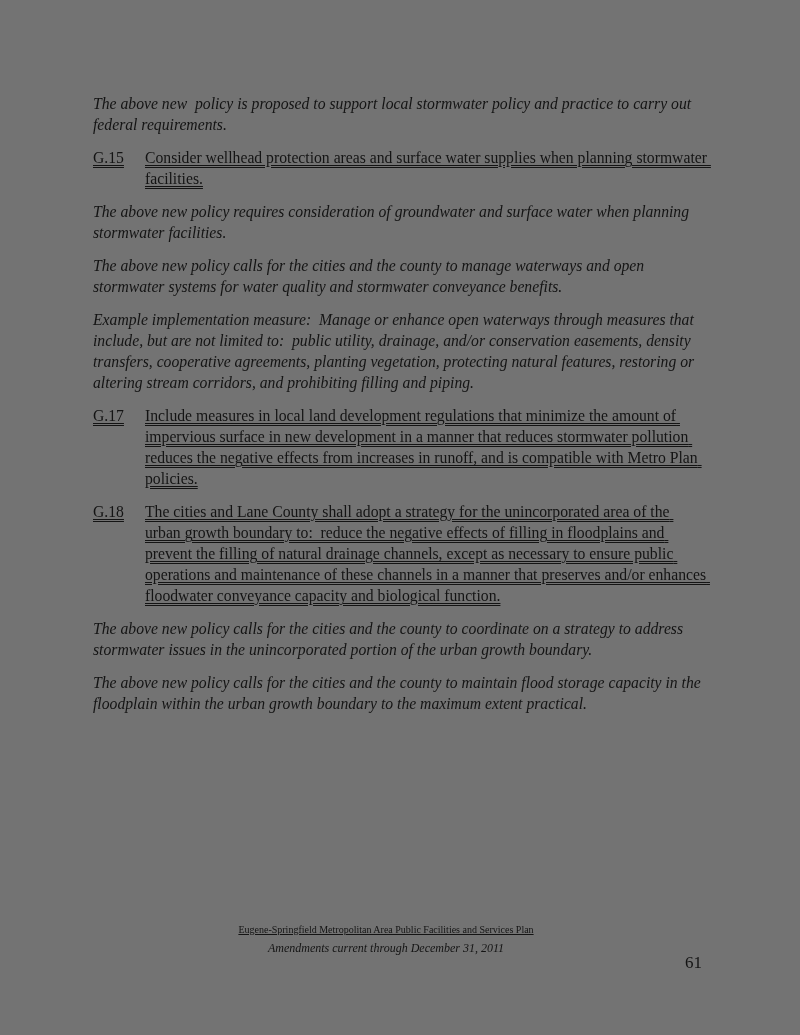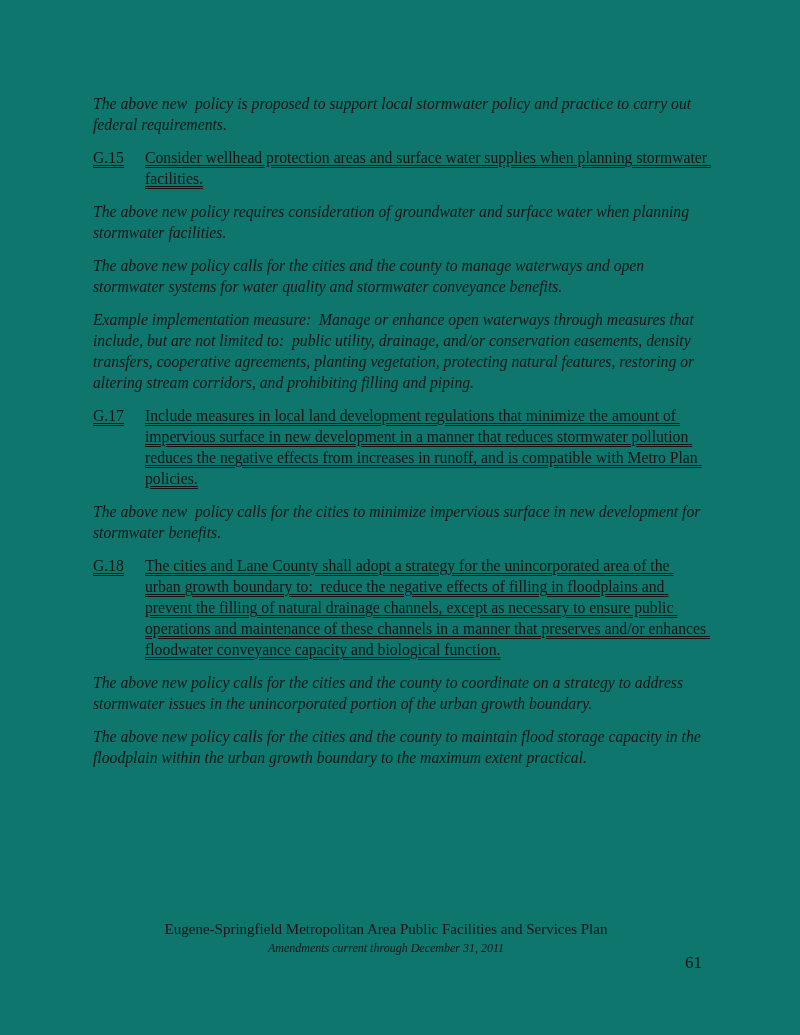--- a/index.html
+++ b/index.html
@@ -4,21 +4,21 @@
 <style>
   html, body {
     margin: 0;
     padding: 0;
     background: #ffffff;
   }
   .page {
     position: relative;
     width: 800px;
     height: 1035px;
-    background: #0f766e;
+    background: #737373;
     color: #141414;
     font-family: "Liberation Serif", "DejaVu Serif", serif;
     font-size: 15.7px;
     line-height: 21px;
     overflow: hidden;
   }
   .content {
     position: absolute;
     top: 93px;
     left: 93px;
@@ -49,22 +49,23 @@
     text-underline-offset: 2px;
   }
   .footer {
     position: absolute;
     left: 93px;
     width: 586px;
     top: 920px;
     text-align: center;
   }
   .footer .f1 {
-    font-size: 15px;
+    font-size: 10px;
     line-height: 19px;
+    text-decoration: underline;
   }
   .footer .f2 {
     font-style: italic;
     font-size: 12px;
     line-height: 18px;
   }
   .pageno {
     position: absolute;
     right: 98px;
     top: 952px;
@@ -83,21 +84,20 @@
 
     <p class="commentary">The above new policy requires consideration of groundwater and surface water when planning stormwater facilities.</p>
 
 
     <p class="commentary">The above new policy calls for the cities and the county to manage waterways and open stormwater systems for water quality and stormwater conveyance benefits.</p>
 
     <p class="commentary">Example implementation measure:  Manage or enhance open waterways through measures that include, but are not limited to:  public utility, drainage, and/or conservation easements, density transfers, cooperative agreements, planting vegetation, protecting natural features, restoring or altering stream corridors, and prohibiting filling and piping.</p>
 
     <p class="policy"><span class="pnum">G.17</span><span class="ptext">Include measures in local land development regulations that minimize the amount of impervious surface in new development in a manner that reduces stormwater pollution reduces the negative effects from increases in runoff, and is compatible with Metro Plan policies.</span></p>
 
-    <p class="commentary">The above new  policy calls for the cities to minimize impervious surface in new development for stormwater benefits.</p>
 
     <p class="policy"><span class="pnum">G.18</span><span class="ptext">The cities and Lane County shall adopt a strategy for the unincorporated area of the urban growth boundary to:  reduce the negative effects of filling in floodplains and prevent the filling of natural drainage channels, except as necessary to ensure public operations and maintenance of these channels in a manner that preserves and/or enhances floodwater conveyance capacity and biological function.</span></p>
 
     <p class="commentary">The above new policy calls for the cities and the county to coordinate on a strategy to address stormwater issues in the unincorporated portion of the urban growth boundary.</p>
 
 
     <p class="commentary">The above new policy calls for the cities and the county to maintain flood storage capacity in the floodplain within the urban growth boundary to the maximum extent practical.</p>
 
   </div>
 

